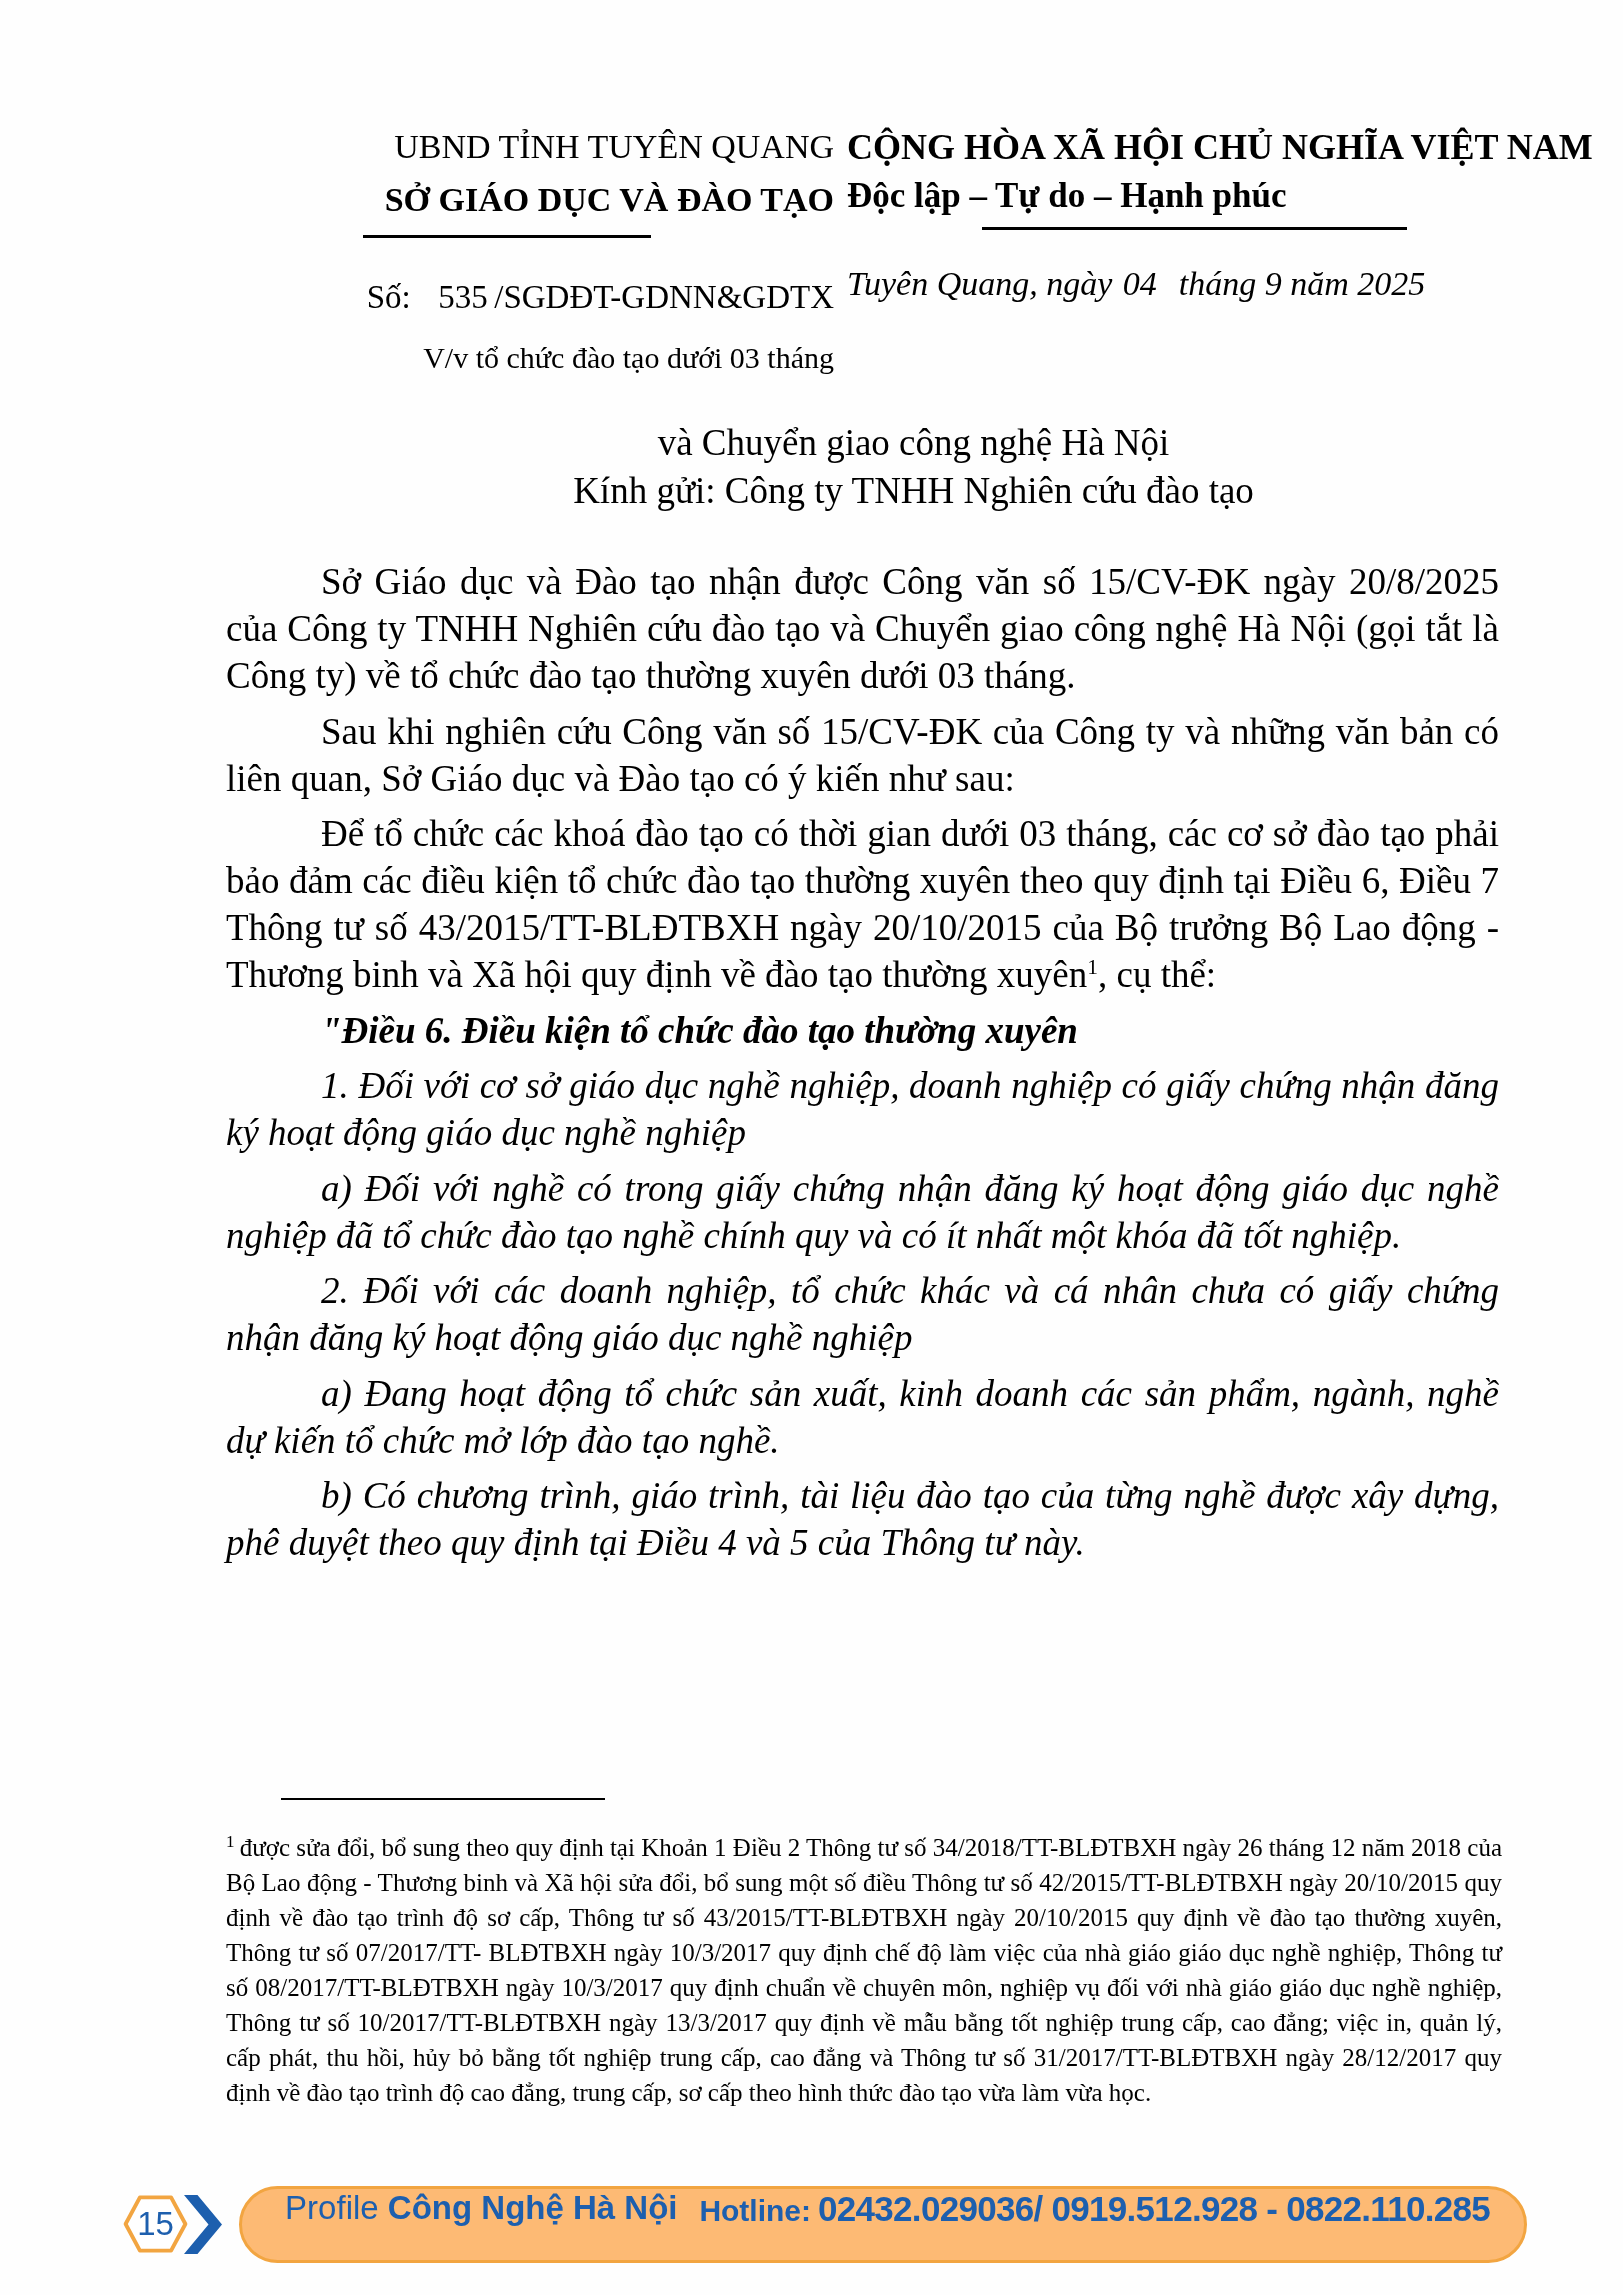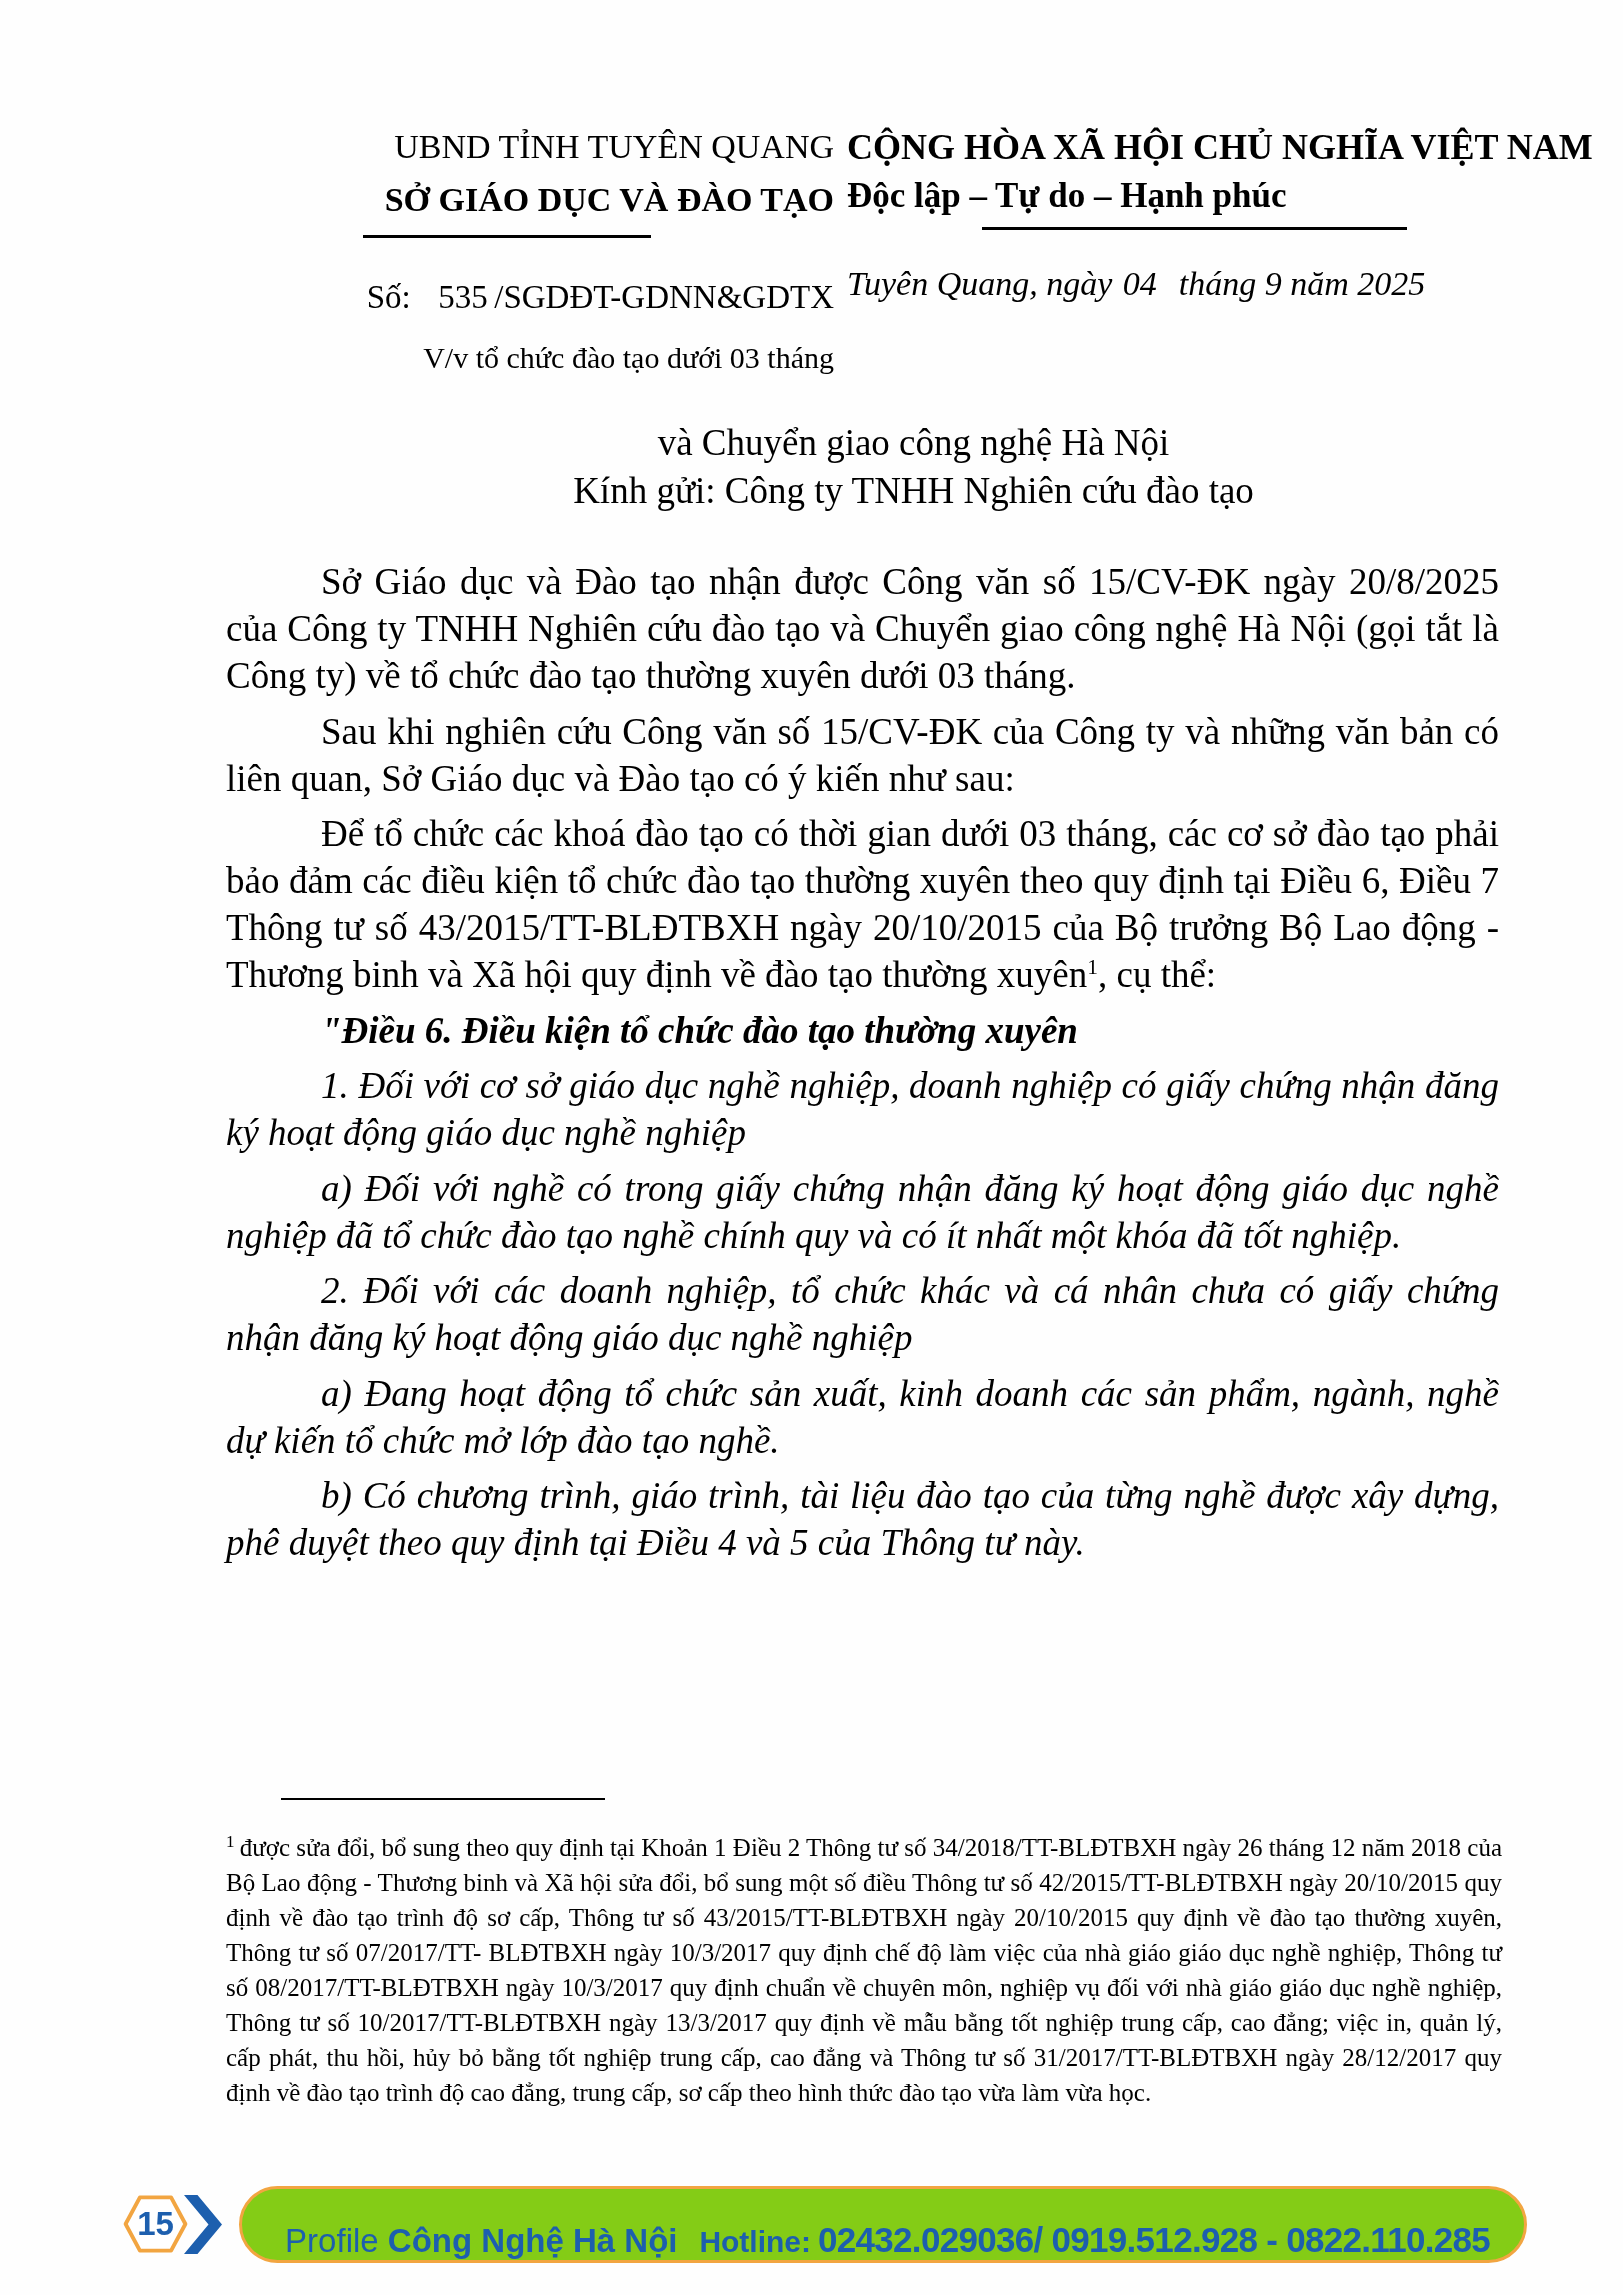--- a/index.html
+++ b/index.html
@@ -65,27 +65,27 @@
     position:absolute;top:2180px;left:123px;right:96px;height:88px;
     display:flex;align-items:center;
     font-family:"Liberation Sans", sans-serif;
   }
   .page-badge{position:relative;display:flex;align-items:center;flex:0 0 auto;}
   .hex-wrap{position:relative;width:65px;height:60px;}
   .hex-wrap svg{display:block;width:65px;height:60px;}
   .page-num{
     position:absolute;top:0;left:0;width:65px;height:60px;
     display:flex;align-items:center;justify-content:center;
-    color:#1D5FAE;font-weight:bold;font-size:33px;
+    color:#1D5FAE;font-weight:normal;font-size:33px;
   }
   .chev{width:38px;height:63px;margin-left:-3.9px;}
   .footer-pill{
     flex:1;height:77px;margin-left:17px;
-    border:3.9px solid #F2A541;border-radius:42px;background:#84cc16;
-    display:flex;align-items:flex-end;justify-content:space-between;
+    border:3.9px solid #F2A541;border-radius:42px;background:#fdba74;
+    display:flex;align-items:flex-start;justify-content:space-between;
     padding:0 34px 0 43px;box-sizing:border-box;
   }
   .profile{font-size:33px;color:#1D5FAE;white-space:nowrap;}
   .profile .pf-label{font-weight:400;margin-right:9.2px;}
   .profile .pf-name{font-weight:700;}
   .hotline{color:#1D5FAE;white-space:nowrap;}
   .hotline .hl-label{font-size:30px;font-weight:700;margin-right:7px;}
   .hotline .hl-numbers{font-size:35px;font-weight:700;letter-spacing:-0.7px;}
 </style>
 </head>

